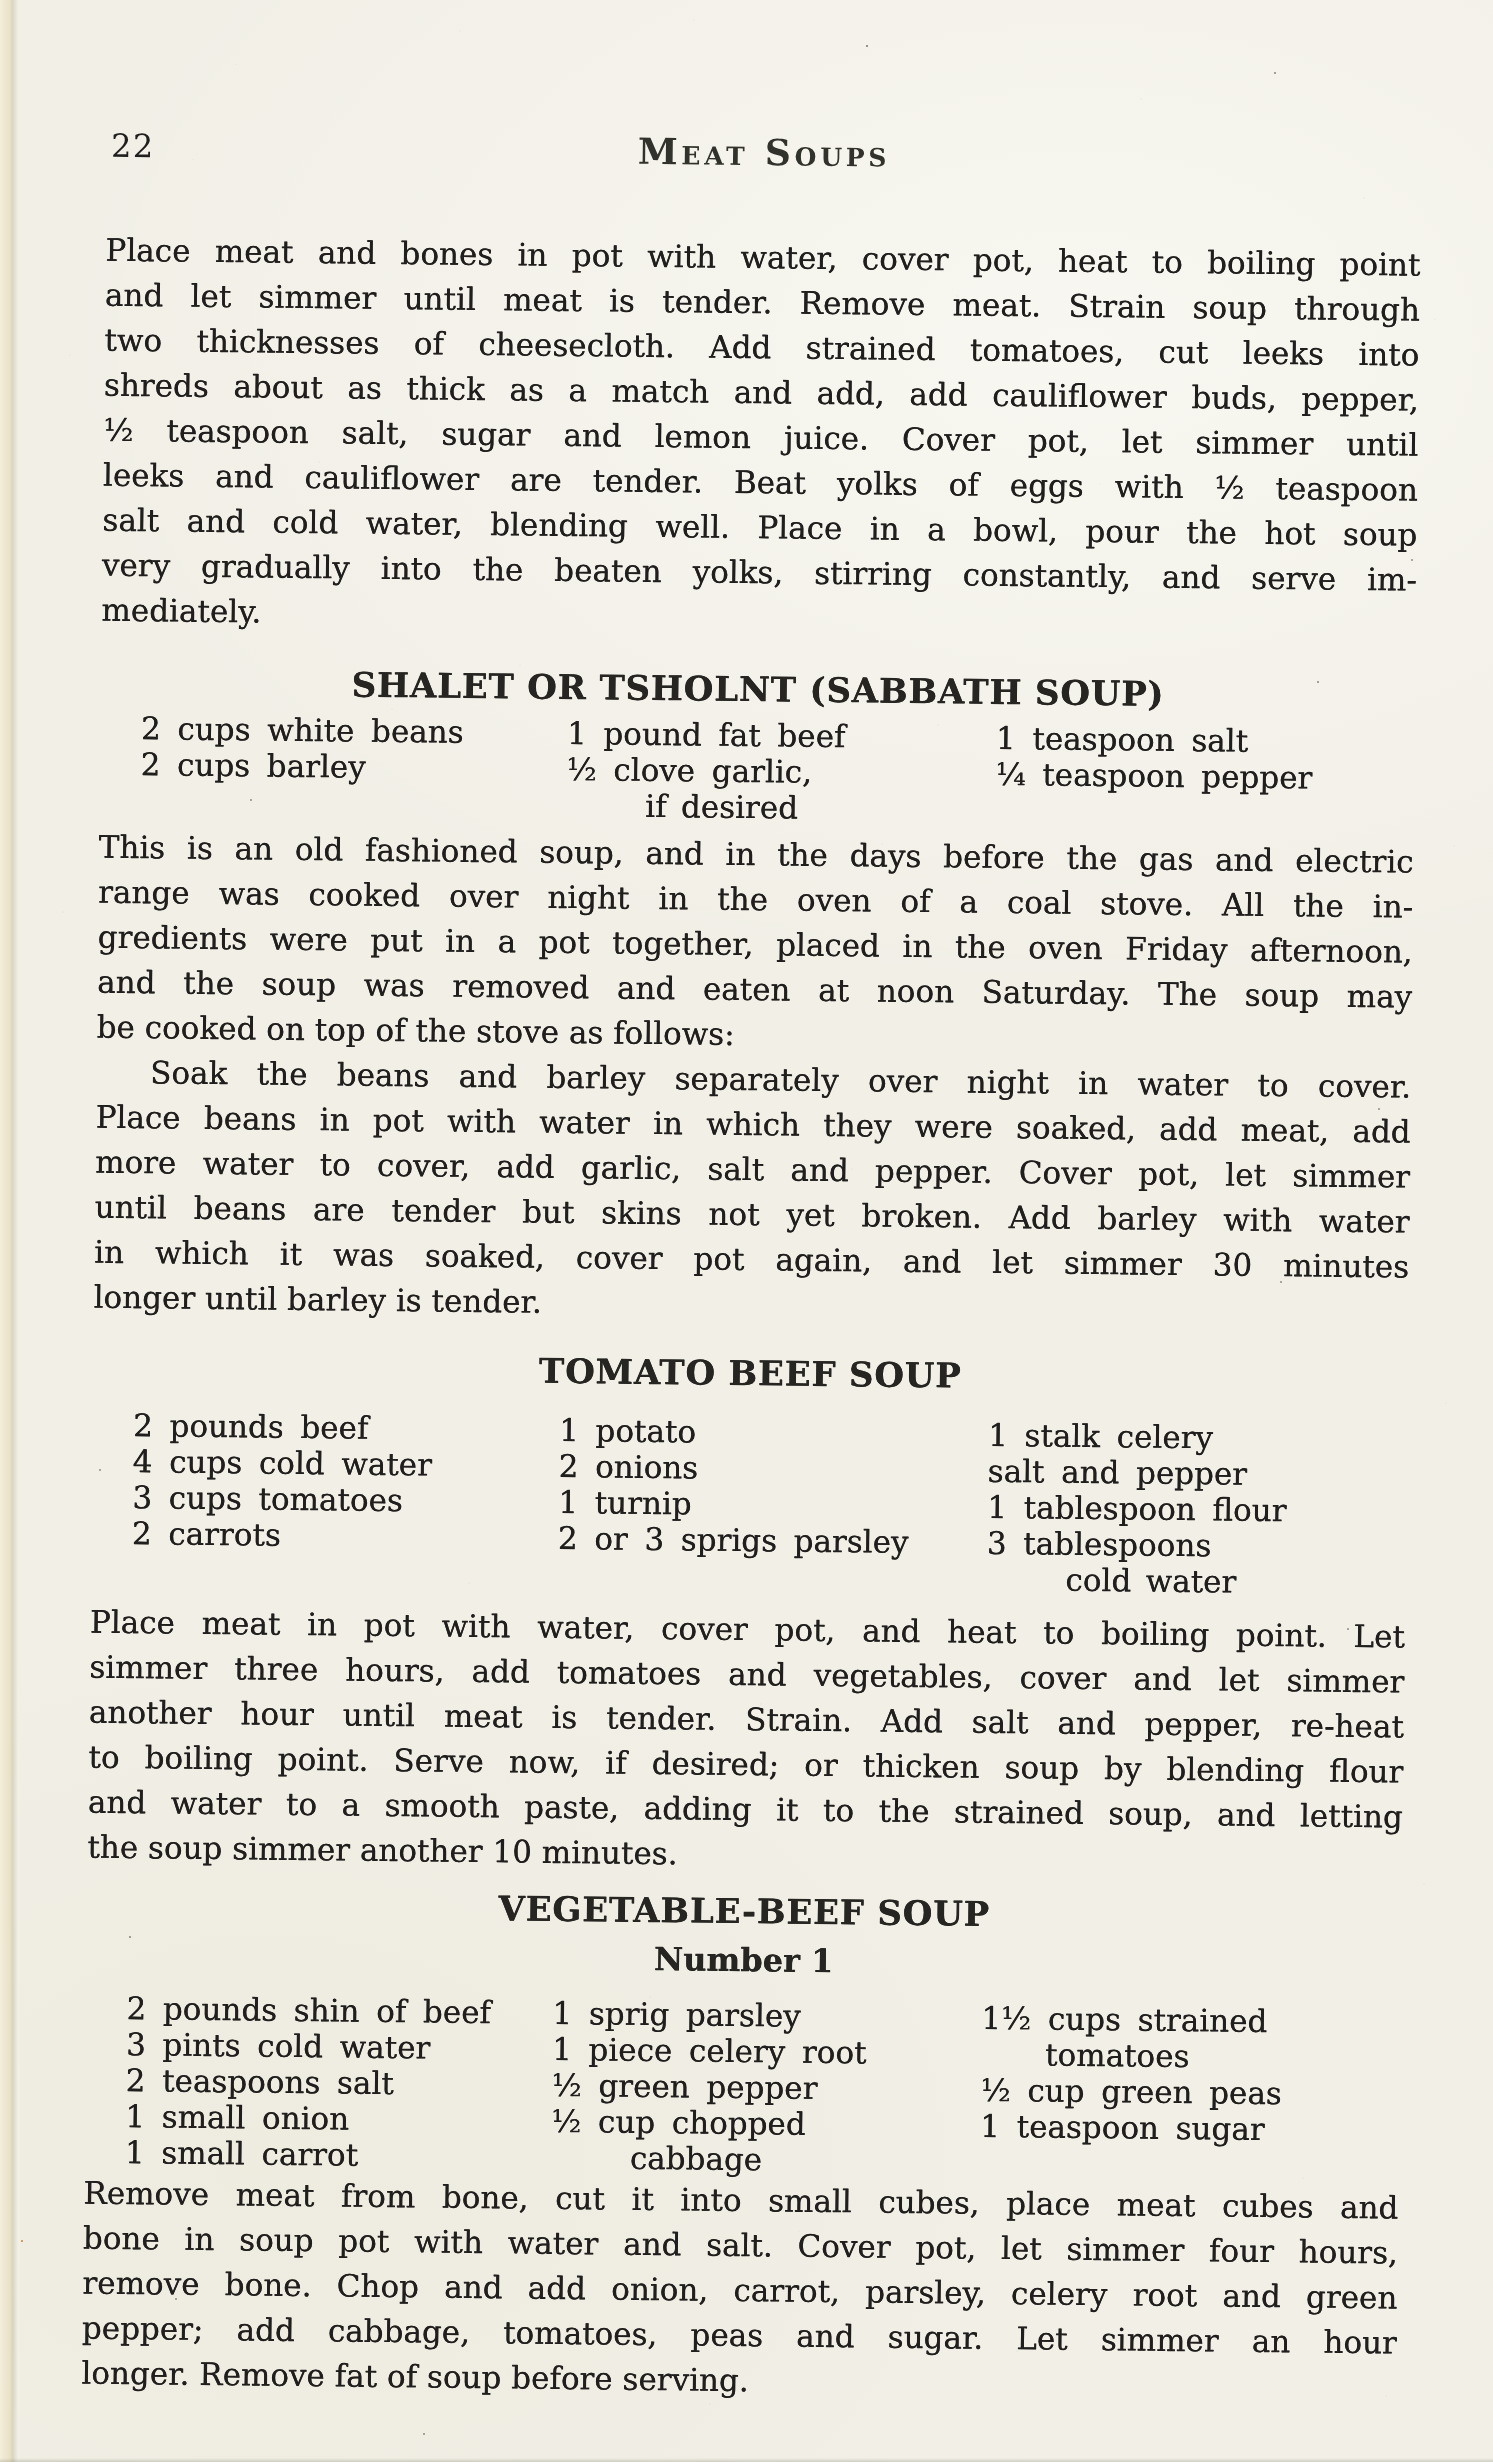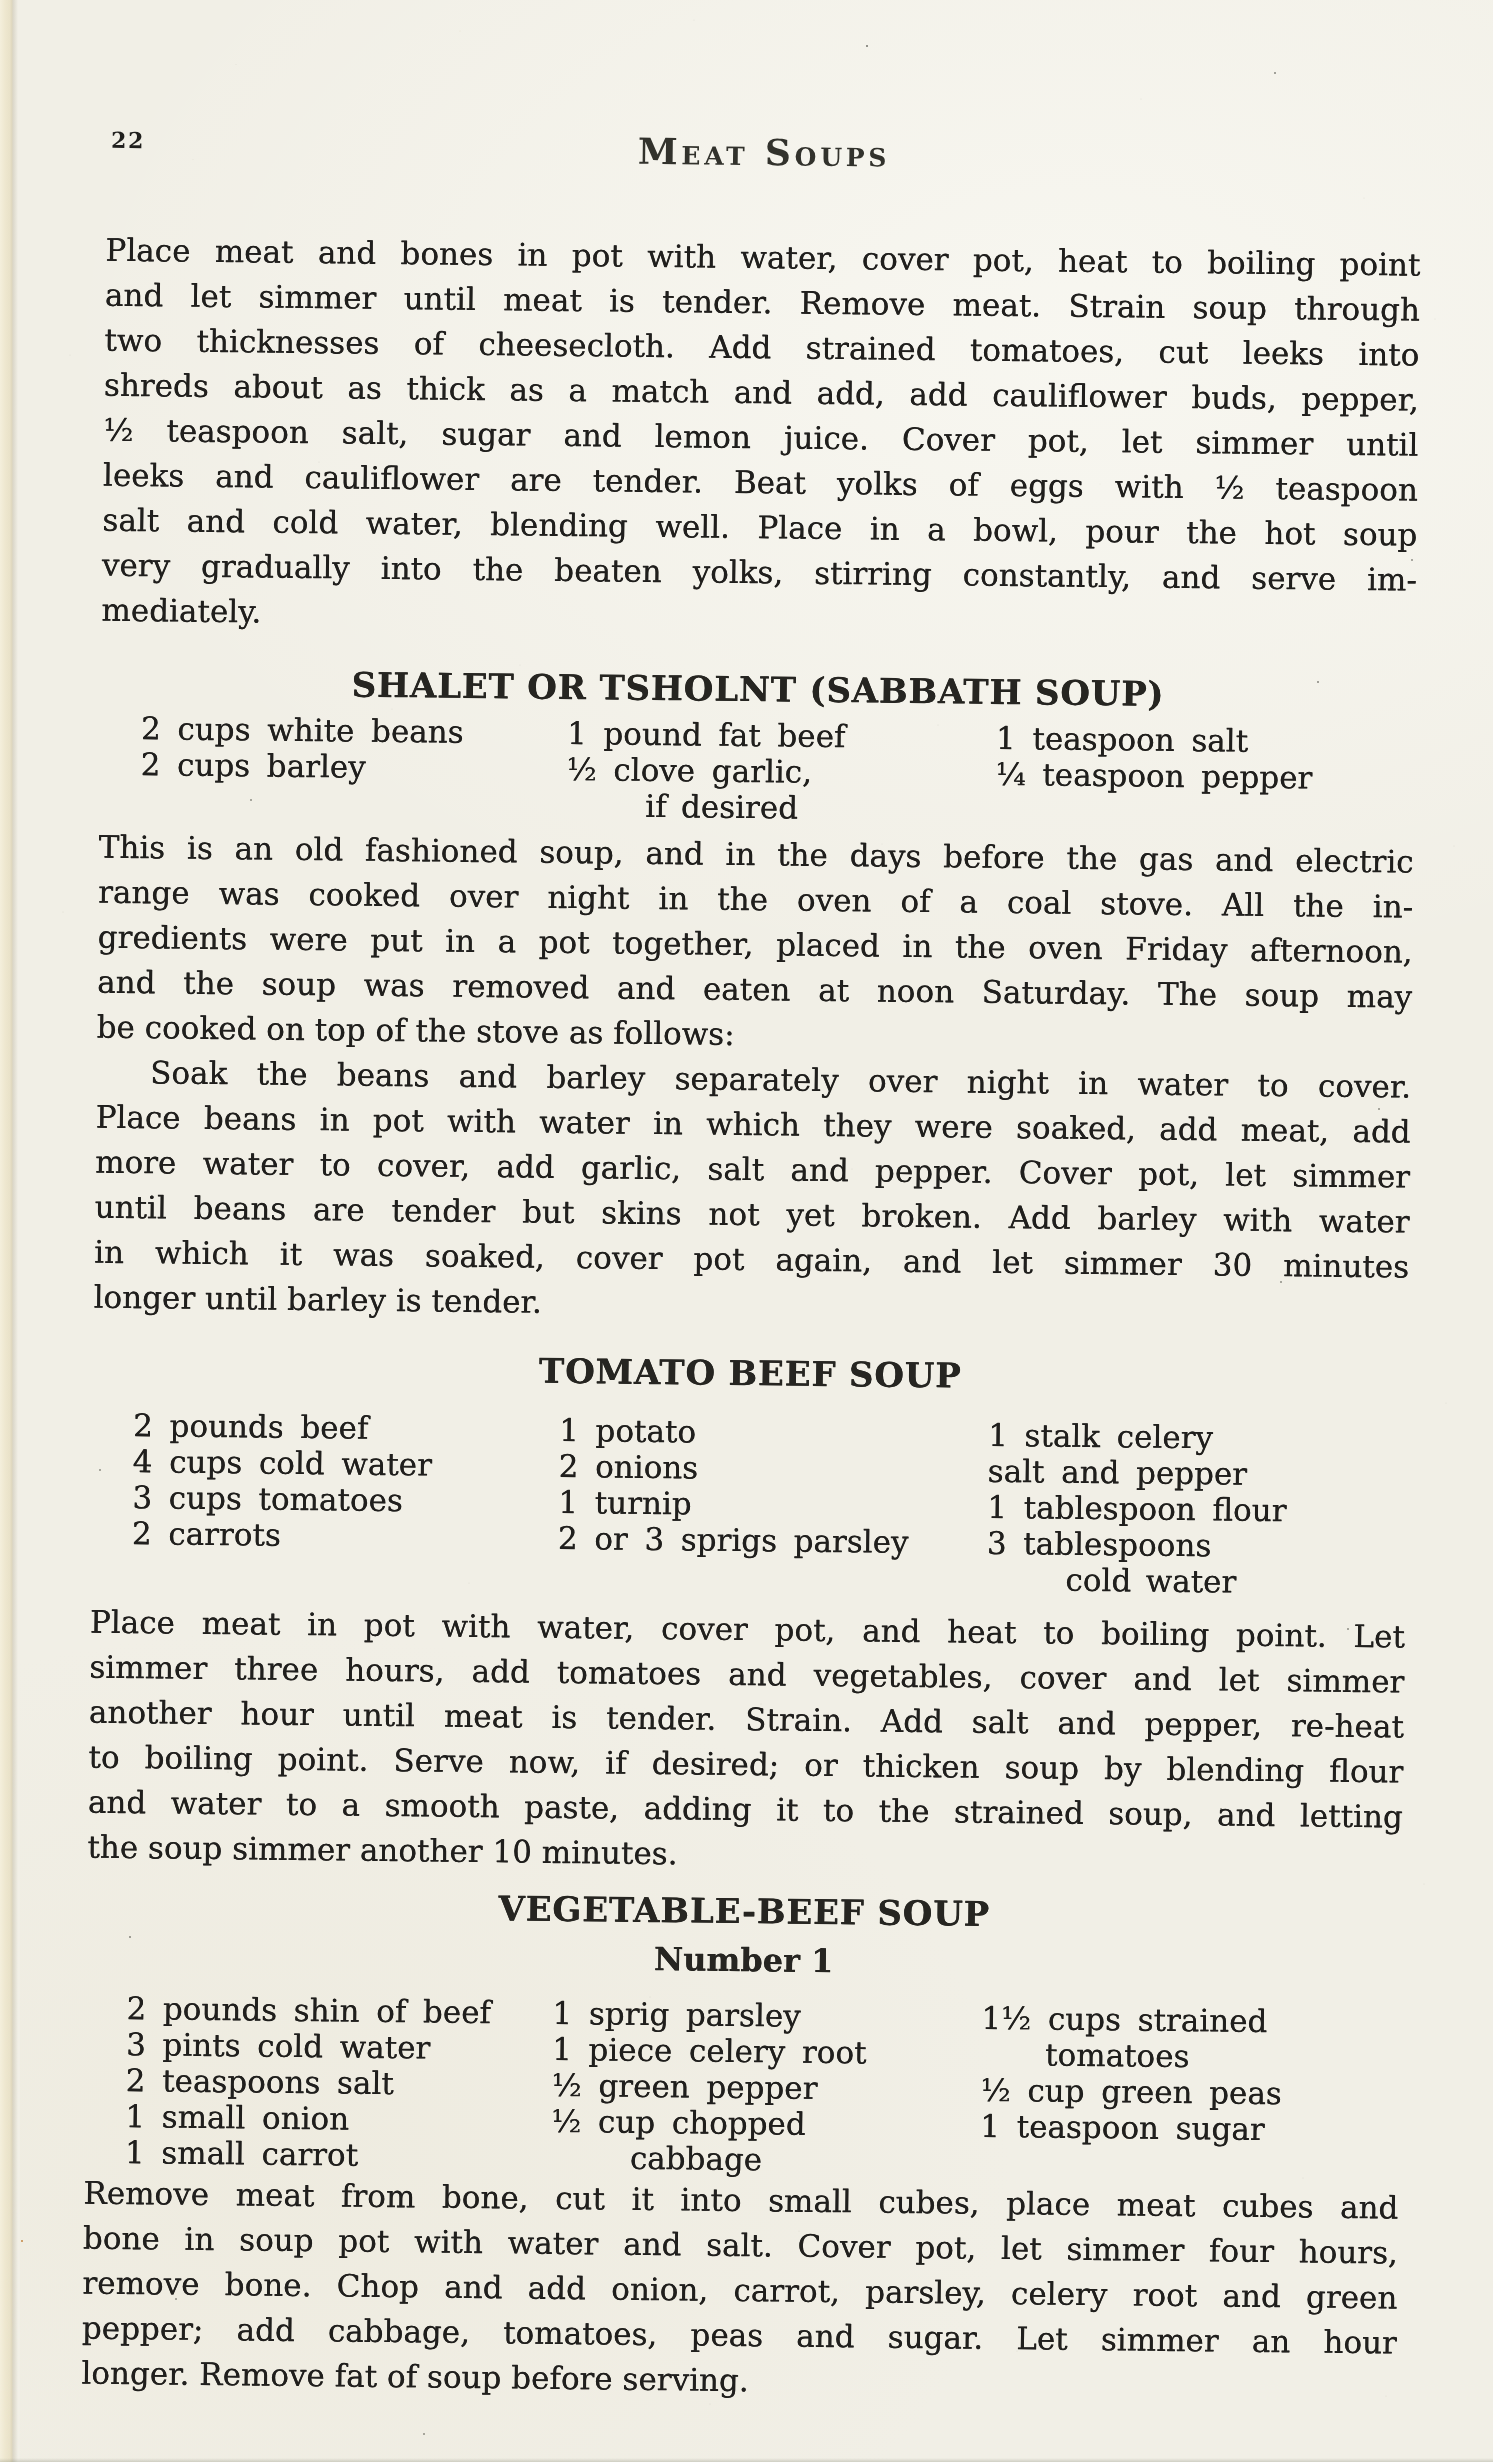--- a/index.html
+++ b/index.html
@@ -28,21 +28,21 @@
     position: absolute; left: 0; right: 0; bottom: 0; height: 3.8px;
     background: linear-gradient(0deg, rgba(110,112,96,0.25), rgba(110,112,96,0));
     z-index: 1;
   }
   .tilt { transform: rotate(0.65deg); transform-origin: 226px 166px; }
   .content { position: relative; padding: 0 74px 0 105px; }
 
   .page-header { position: relative; height: 42px; margin-top: 125px; }
   .page-num {
     position: absolute; left: 4.5px; top: 3px;
-    font-size: 22px; font-weight: bold; letter-spacing: 1.5px;
+    font-size: 32px; font-weight: normal; letter-spacing: 1.5px;
   }
   .running-head {
     text-align: center;
     font-variant: small-caps;
     font-weight: bold;
     font-size: 36px; letter-spacing: 3.8px;
     color: #32322c;
   }
 
   .para { text-shadow: 0.2px 0.2px 0 currentColor; }

